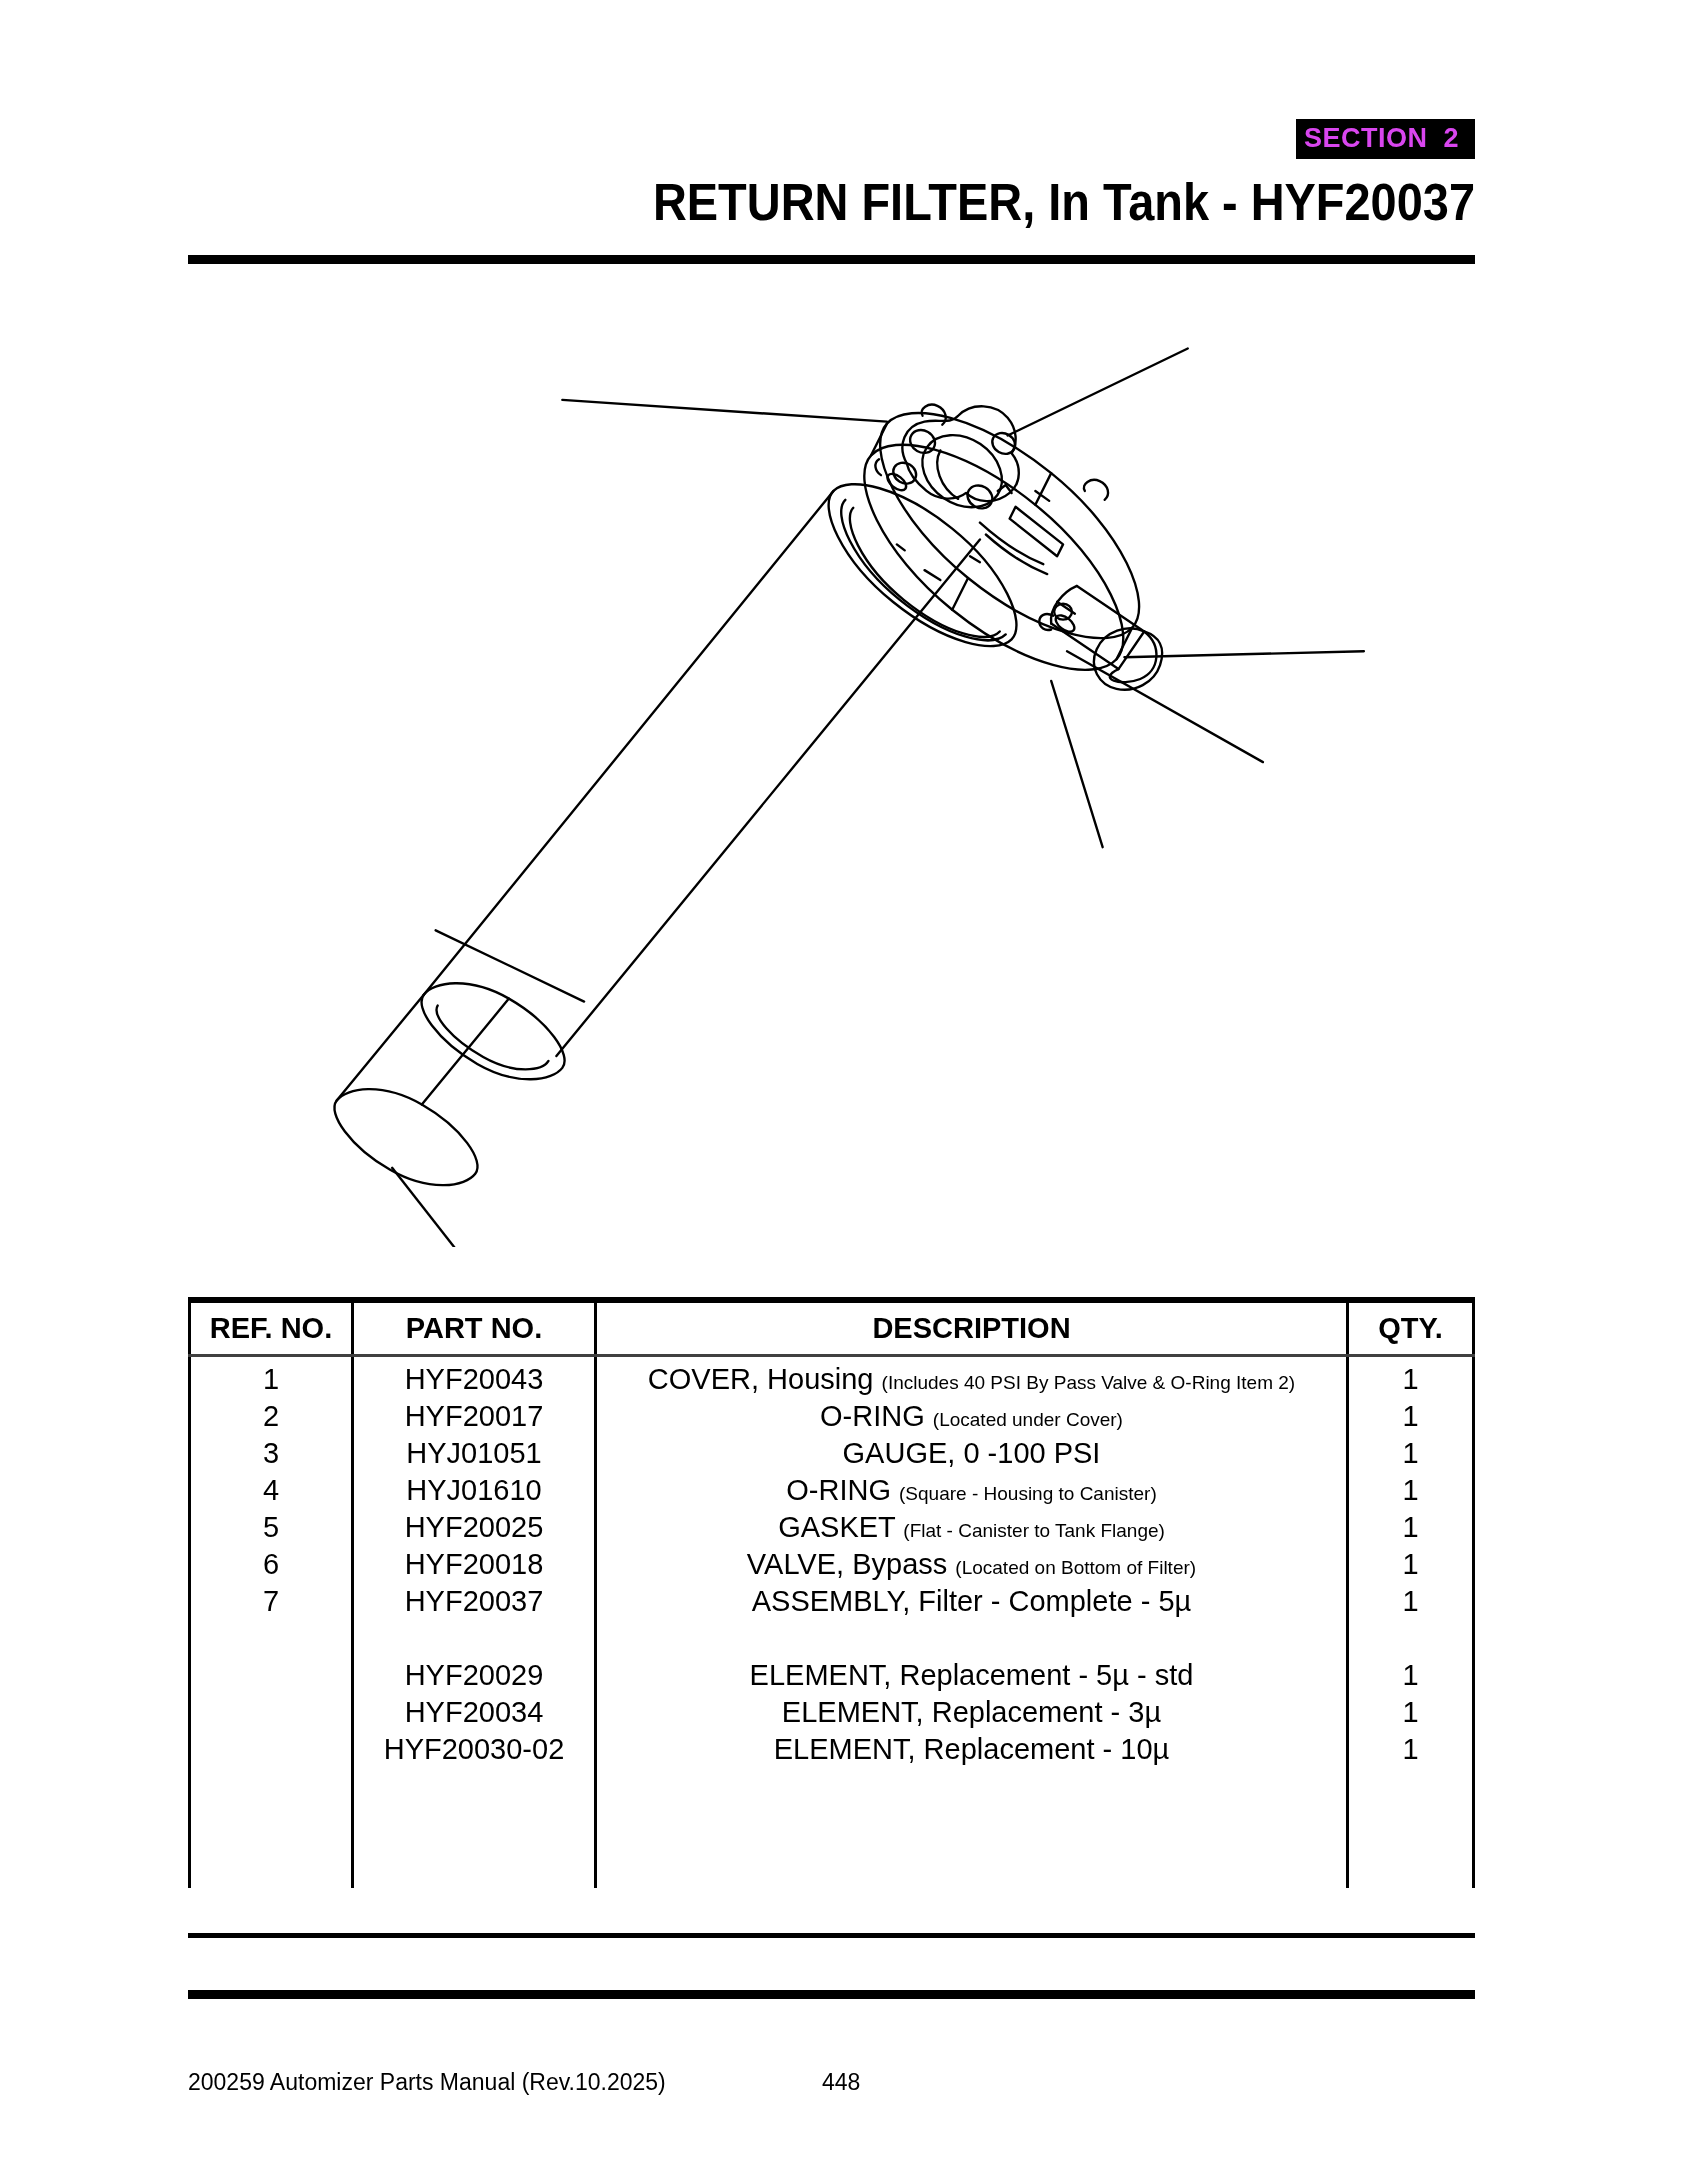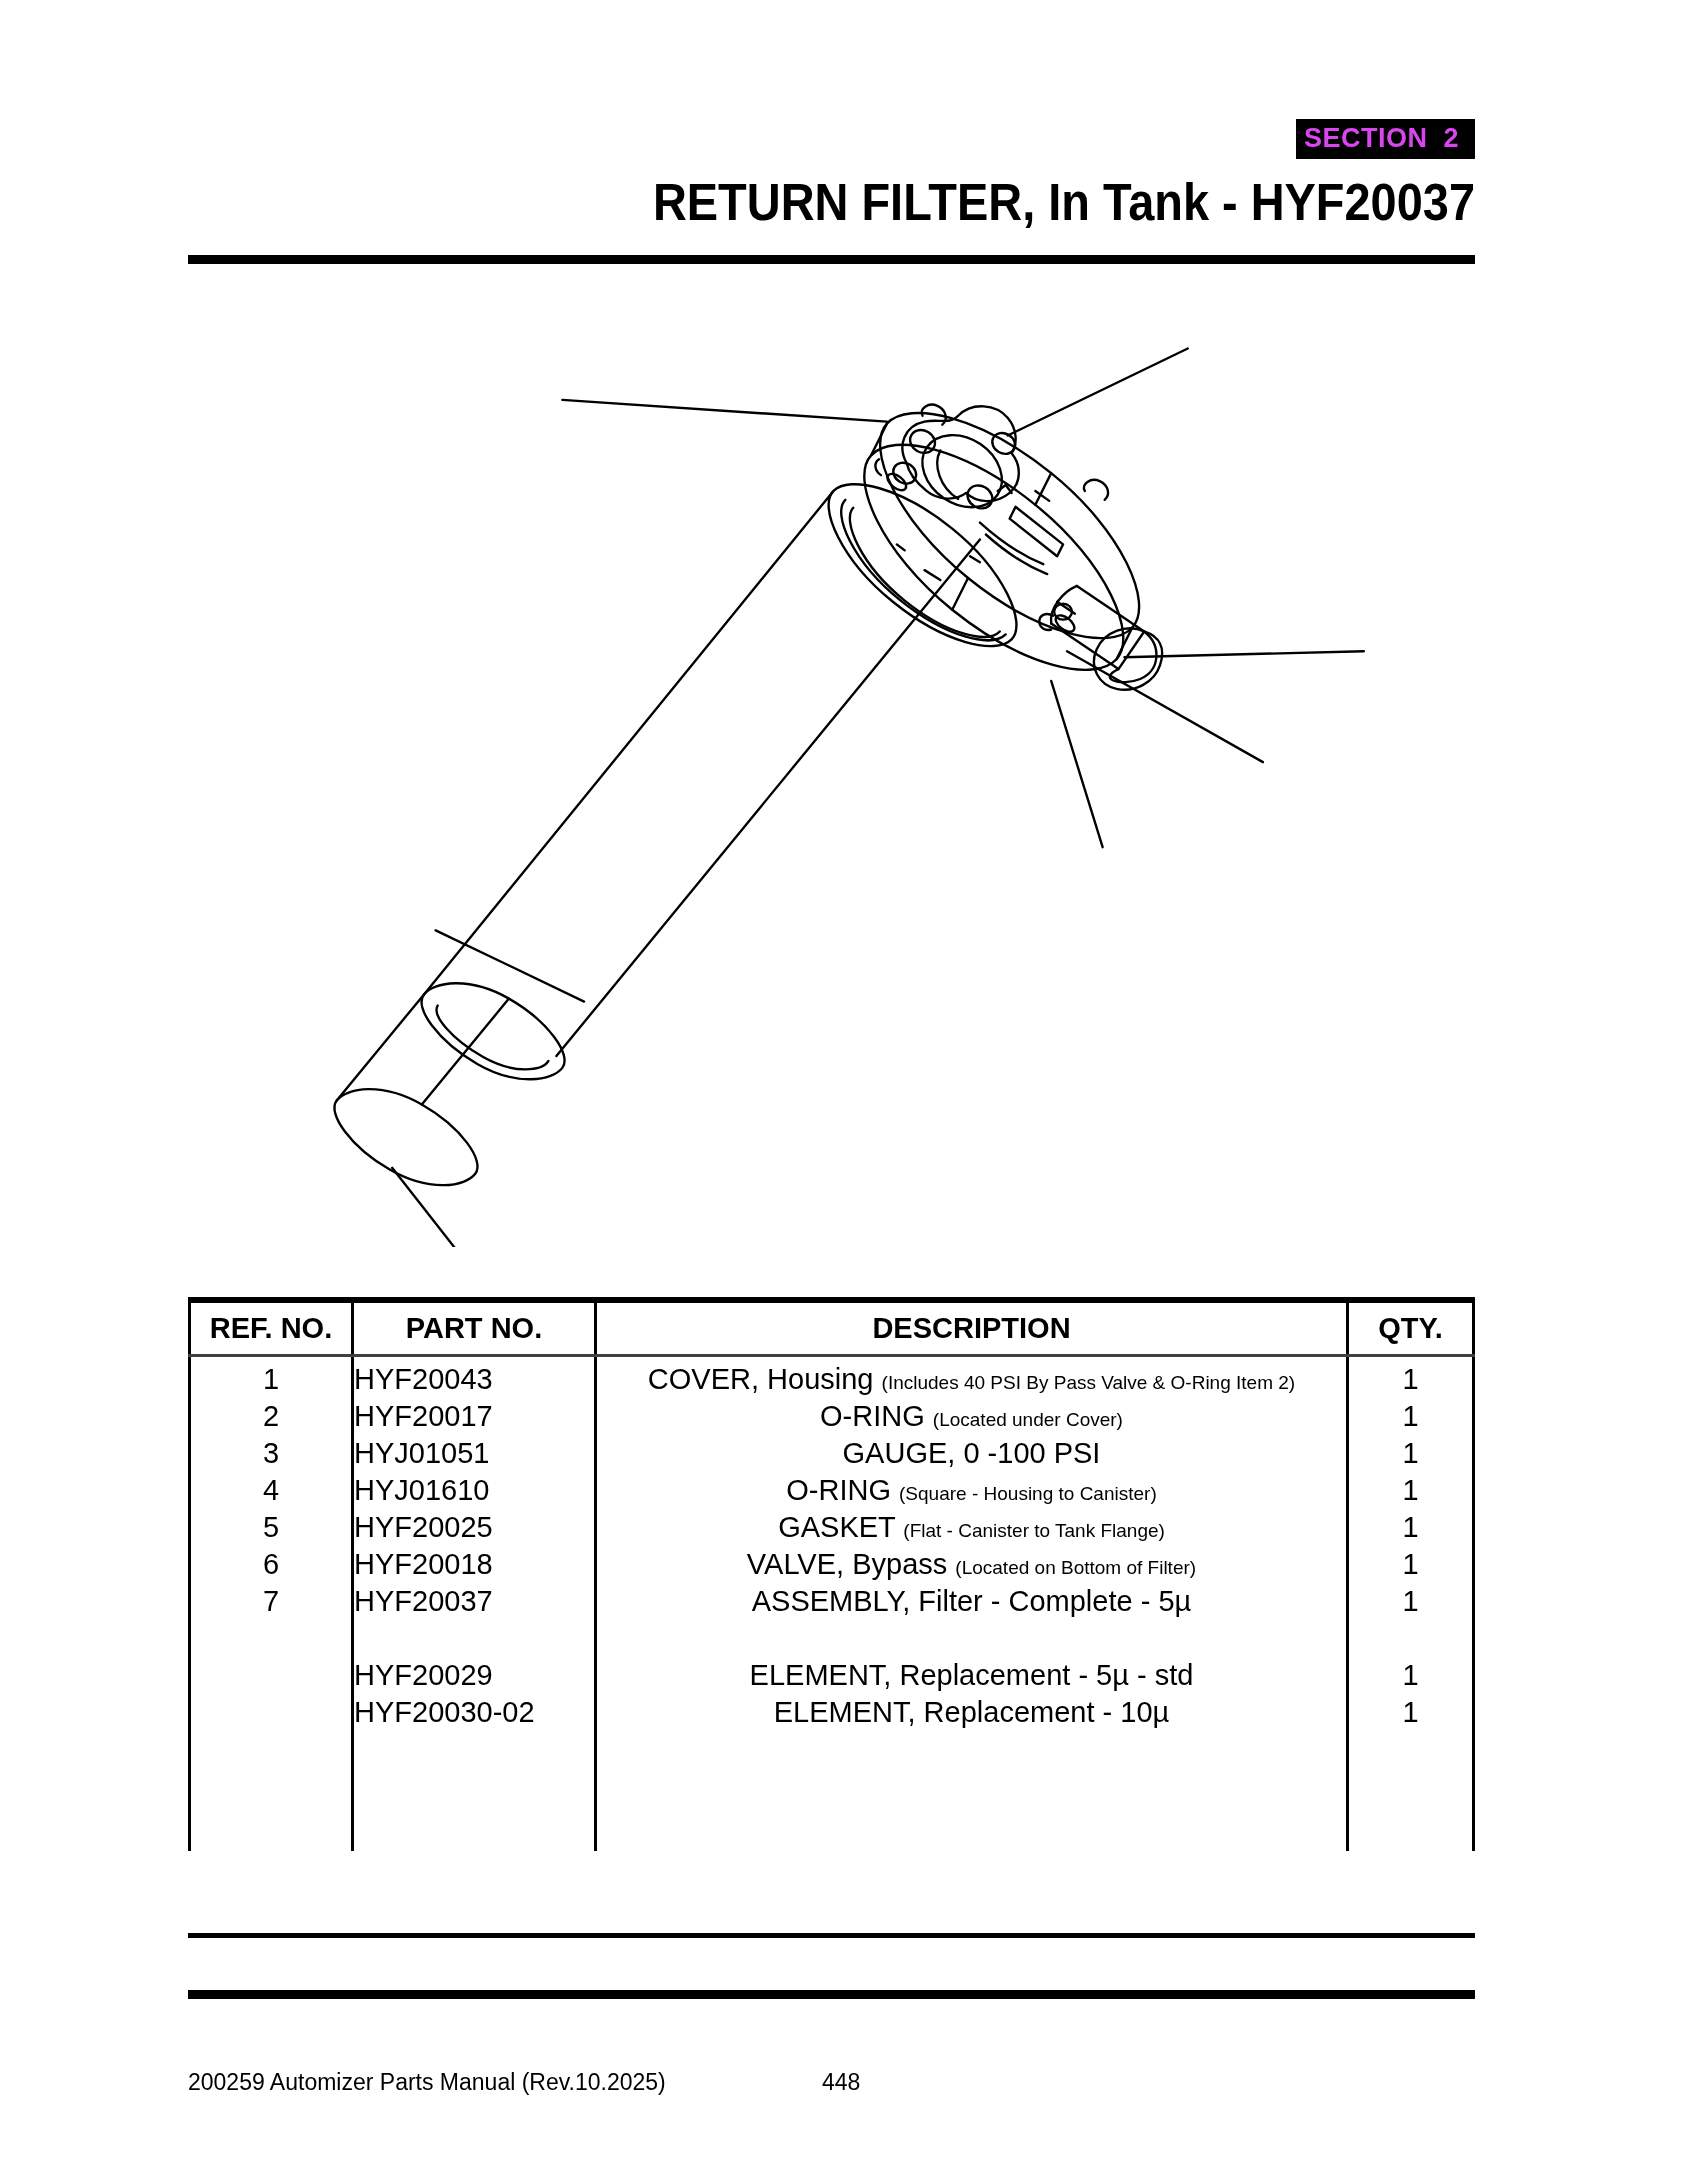--- a/index.html
+++ b/index.html
@@ -121,21 +121,21 @@
   }
 
   tbody td {
     font-size: 29px;
     height: 37px;
     vertical-align: middle;
     border-top: 0;
     border-bottom: 0;
   }
   td.ref  { text-align: center; }
-  td.part { }
+  td.part { text-align: center; }
   td.desc { text-align: center; padding-left: 14px; }
   td.qty  { text-align: center; }
 
   .note {
     font-size: 19px;
   }
   .desc-main { white-space: nowrap; }
 
   tr.spacer td { height: 37px; }
   tr.filler td { height: 40px; }
@@ -361,20 +361,26 @@
           <td class="qty"></td>
         </tr>
 
         <tr>
           <td class="ref"></td>
           <td class="part">HYF20029</td>
           <td class="desc"><span class="desc-main">ELEMENT, Replacement - 5µ - std</span> <span class="note"></span></td>
           <td class="qty">1</td>
         </tr>
 
+        <tr>
+          <td class="ref"></td>
+          <td class="part">HYF20034</td>
+          <td class="desc"><span class="desc-main">ELEMENT, Replacement - 3µ</span> <span class="note"></span></td>
+          <td class="qty">1</td>
+        </tr>
 
         <tr>
           <td class="ref"></td>
           <td class="part">HYF20030-02</td>
           <td class="desc"><span class="desc-main">ELEMENT, Replacement - 10µ</span> <span class="note"></span></td>
           <td class="qty">1</td>
         </tr>
 
         <tr class="filler">
           <td></td>

